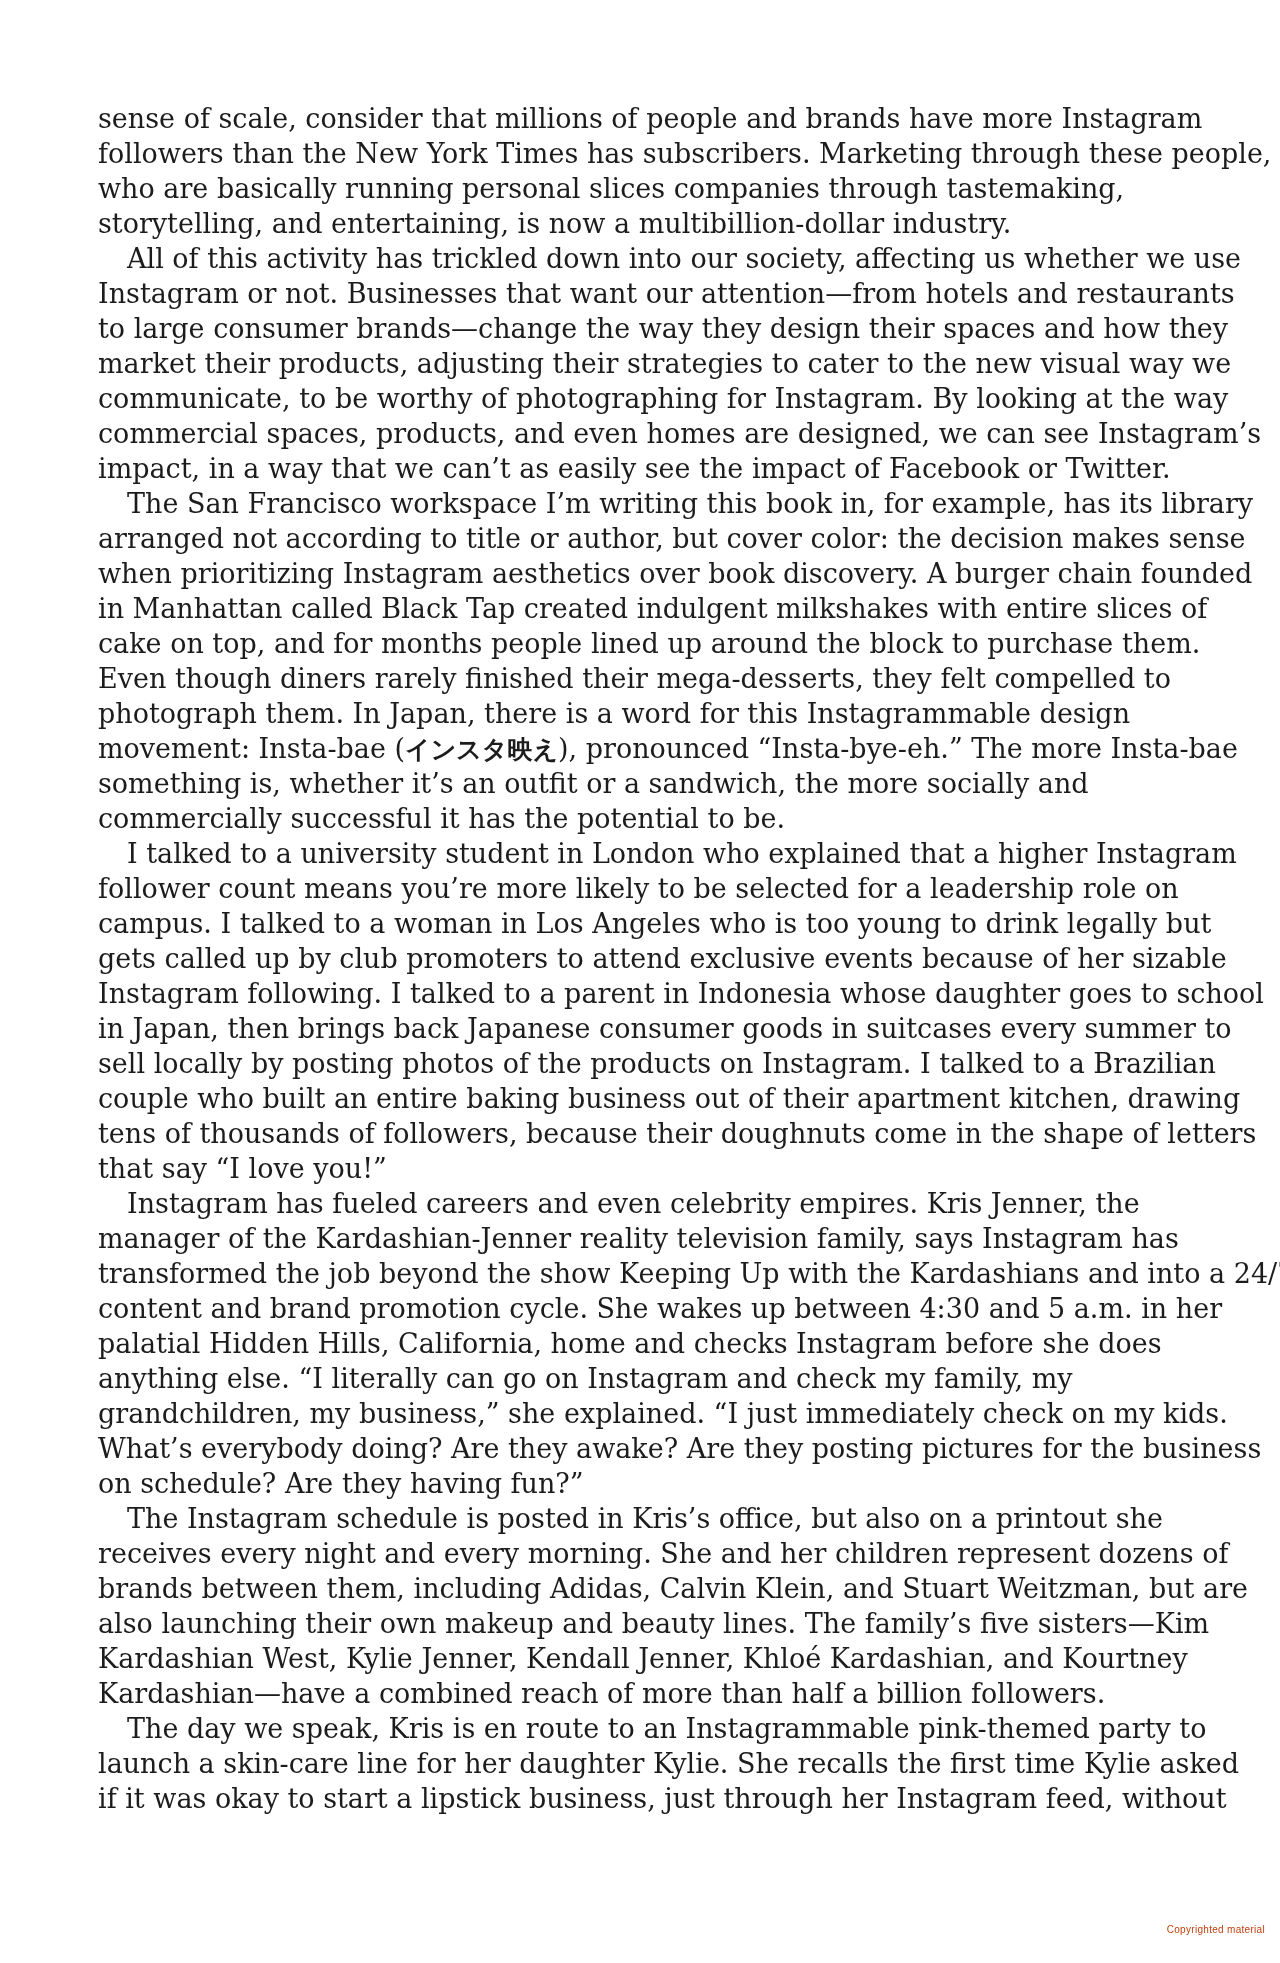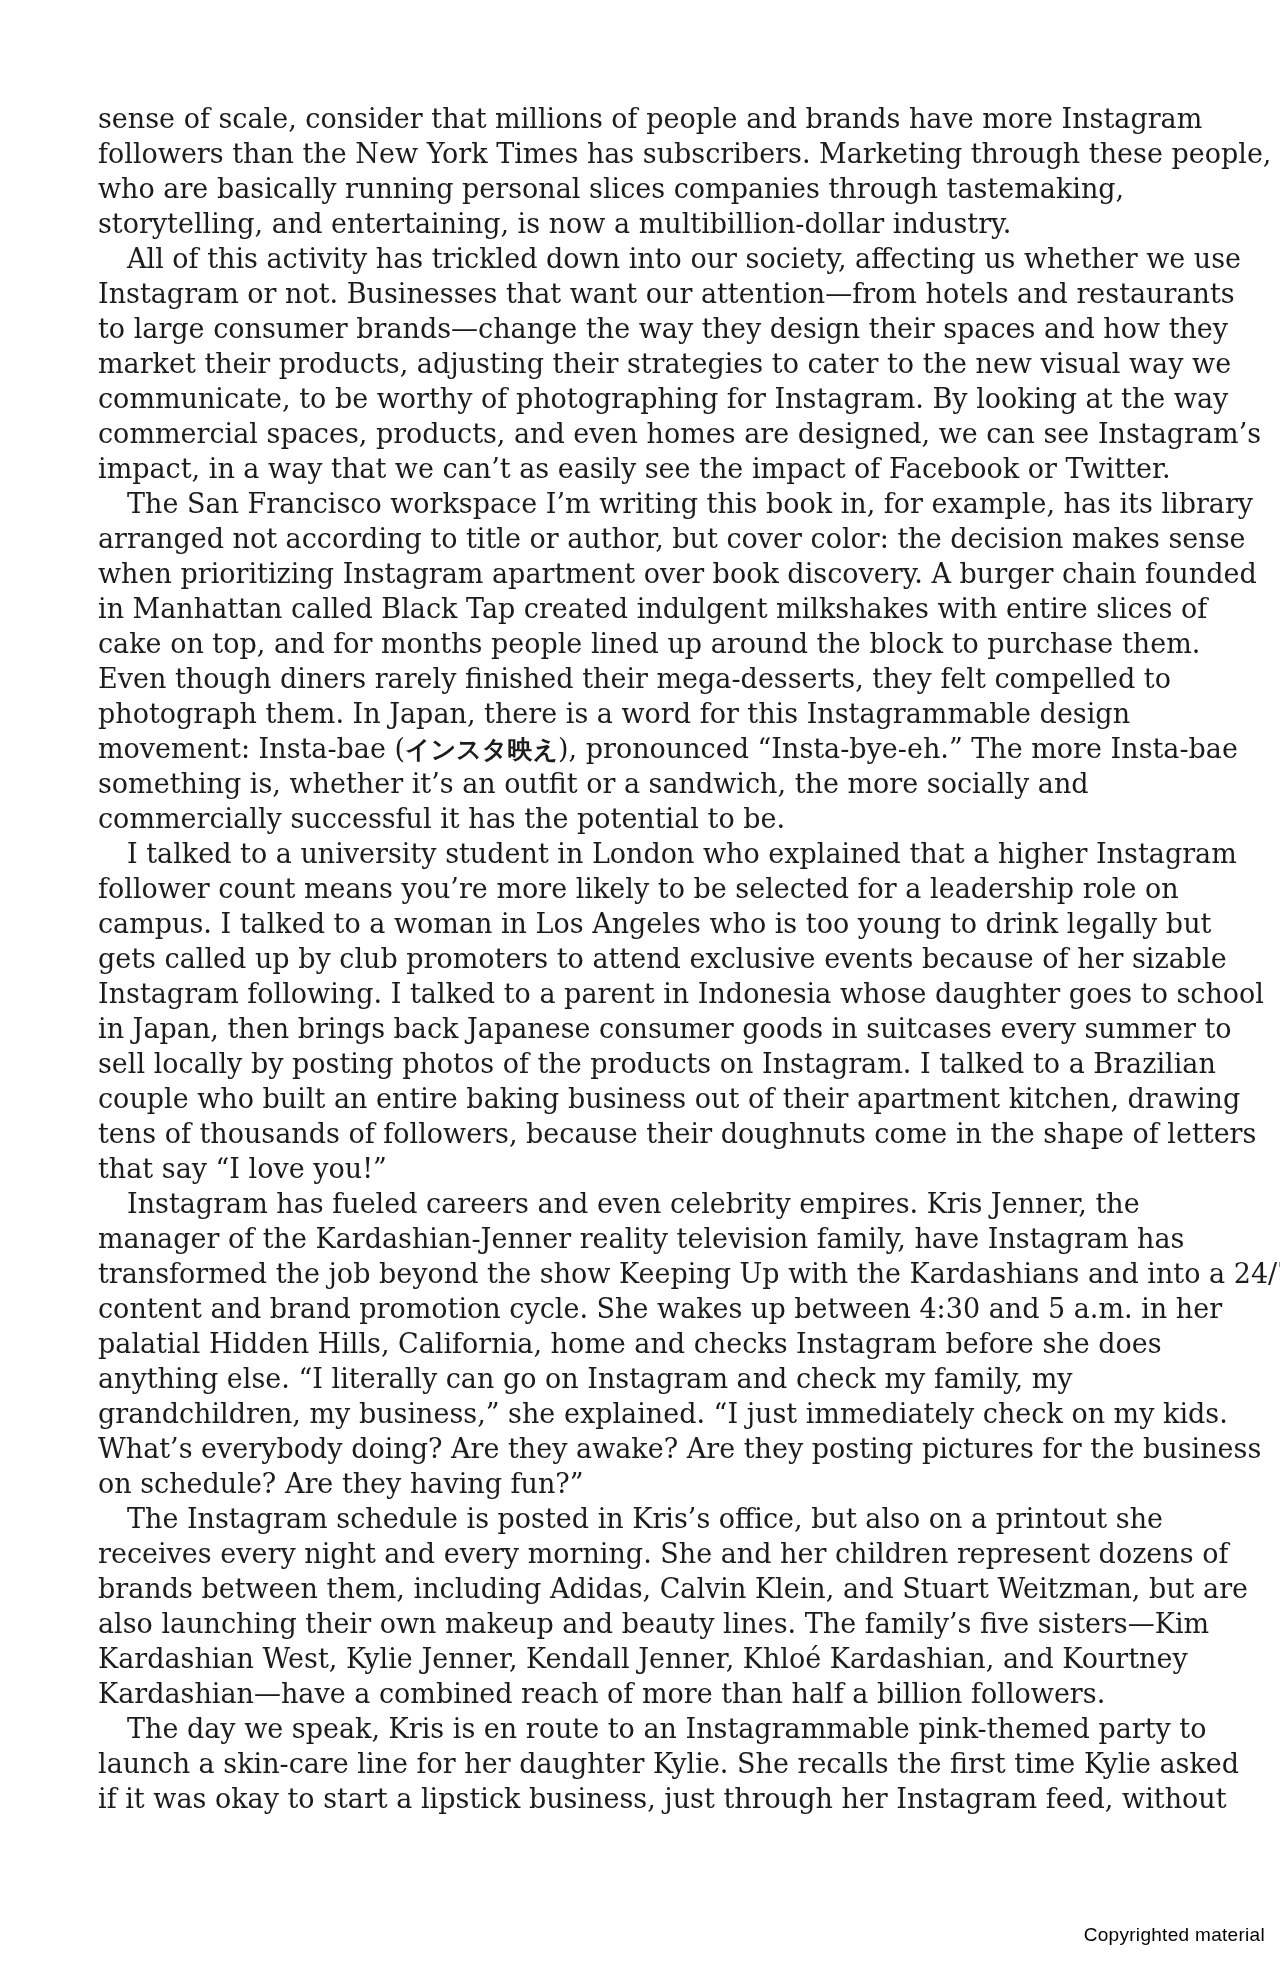--- a/index.html
+++ b/index.html
@@ -39,23 +39,23 @@
   .seg-jp {
     font-family: Liberation Serif, serif;
     font-weight: bold;
     font-size: 25px;
   }
   .watermark {
     position: absolute;
     right: 15px;
     top: 1924px;
     font-family: "Liberation Sans", sans-serif;
-    font-size: 19px;
+    font-size: 10px;
     letter-spacing: 0.3px;
-    color: #000000;
+    color: #c2410c;
   }
 </style>
 </head>
 <body>
 
 <div class="page">
   <div class="text-block" id="text-block">
       <div class="para">
         <div class="line"><span>sense of scale, consider that millions of people and brands have more Instagram</span></div>
         <div class="line"><span>followers than the </span><span class="seg-i">New York Times</span><span> has subscribers. Marketing through these people,</span></div>
@@ -67,21 +67,21 @@
         <div class="line"><span>Instagram or not. Businesses that want our attention—from hotels and restaurants</span></div>
         <div class="line"><span>to large consumer brands—change the way they design their spaces and how they</span></div>
         <div class="line"><span>market their products, adjusting their strategies to cater to the new visual way we</span></div>
         <div class="line"><span>communicate, to be worthy of photographing for Instagram. By looking at the way</span></div>
         <div class="line"><span>commercial spaces, products, and even homes are designed, we can </span><span class="seg-i">see</span><span> Instagram’s</span></div>
         <div class="line"><span>impact, in a way that we can’t as easily see the impact of Facebook or Twitter.</span></div>
       </div>
       <div class="para">
         <div class="line indent"><span>The San Francisco workspace I’m writing this book in, for example, has its library</span></div>
         <div class="line"><span>arranged not according to title or author, but cover color: the decision makes sense</span></div>
-        <div class="line"><span>when prioritizing Instagram apartment over book discovery. A burger chain founded</span></div>
+        <div class="line"><span>when prioritizing Instagram aesthetics over book discovery. A burger chain founded</span></div>
         <div class="line"><span>in Manhattan called Black Tap created indulgent milkshakes with entire slices of</span></div>
         <div class="line"><span>cake on top, and for months people lined up around the block to purchase them.</span></div>
         <div class="line"><span>Even though diners rarely finished their mega-desserts, they felt compelled to</span></div>
         <div class="line"><span>photograph them. In Japan, there is a word for this Instagrammable design</span></div>
         <div class="line"><span>movement: </span><span class="seg-i">Insta-bae</span><span> (</span><span class="seg-jp">インスタ映え</span><span>), pronounced “Insta-bye-eh.” The more Insta-bae</span></div>
         <div class="line"><span>something is, whether it’s an outfit or a sandwich, the more socially and</span></div>
         <div class="line"><span>commercially successful it has the potential to be.</span></div>
       </div>
       <div class="para">
         <div class="line indent"><span>I talked to a university student in London who explained that a higher Instagram</span></div>
@@ -90,21 +90,21 @@
         <div class="line"><span>gets called up by club promoters to attend exclusive events because of her sizable</span></div>
         <div class="line"><span>Instagram following. I talked to a parent in Indonesia whose daughter goes to school</span></div>
         <div class="line"><span>in Japan, then brings back Japanese consumer goods in suitcases every summer to</span></div>
         <div class="line"><span>sell locally by posting photos of the products on Instagram. I talked to a Brazilian</span></div>
         <div class="line"><span>couple who built an entire baking business out of their apartment kitchen, drawing</span></div>
         <div class="line"><span>tens of thousands of followers, because their doughnuts come in the shape of letters</span></div>
         <div class="line"><span>that say “I love you!”</span></div>
       </div>
       <div class="para">
         <div class="line indent"><span>Instagram has fueled careers and even celebrity empires. Kris Jenner, the</span></div>
-        <div class="line"><span>manager of the Kardashian-Jenner reality television family, have Instagram has</span></div>
+        <div class="line"><span>manager of the Kardashian-Jenner reality television family, says Instagram has</span></div>
         <div class="line"><span>transformed the job beyond the show </span><span class="seg-i">Keeping Up with the Kardashians</span><span> and into a 24/7</span></div>
         <div class="line"><span>content and brand promotion cycle. She wakes up between 4:30 and 5 a.m. in her</span></div>
         <div class="line"><span>palatial Hidden Hills, California, home and checks Instagram before she does</span></div>
         <div class="line"><span>anything else. “I literally can go on Instagram and check my family, my</span></div>
         <div class="line"><span>grandchildren, my business,” she explained. “I just immediately check on my kids.</span></div>
         <div class="line"><span>What’s everybody doing? Are they awake? Are they posting pictures for the business</span></div>
         <div class="line"><span>on schedule? Are they having fun?”</span></div>
       </div>
       <div class="para">
         <div class="line indent"><span>The Instagram schedule is posted in Kris’s office, but also on a printout she</span></div>

